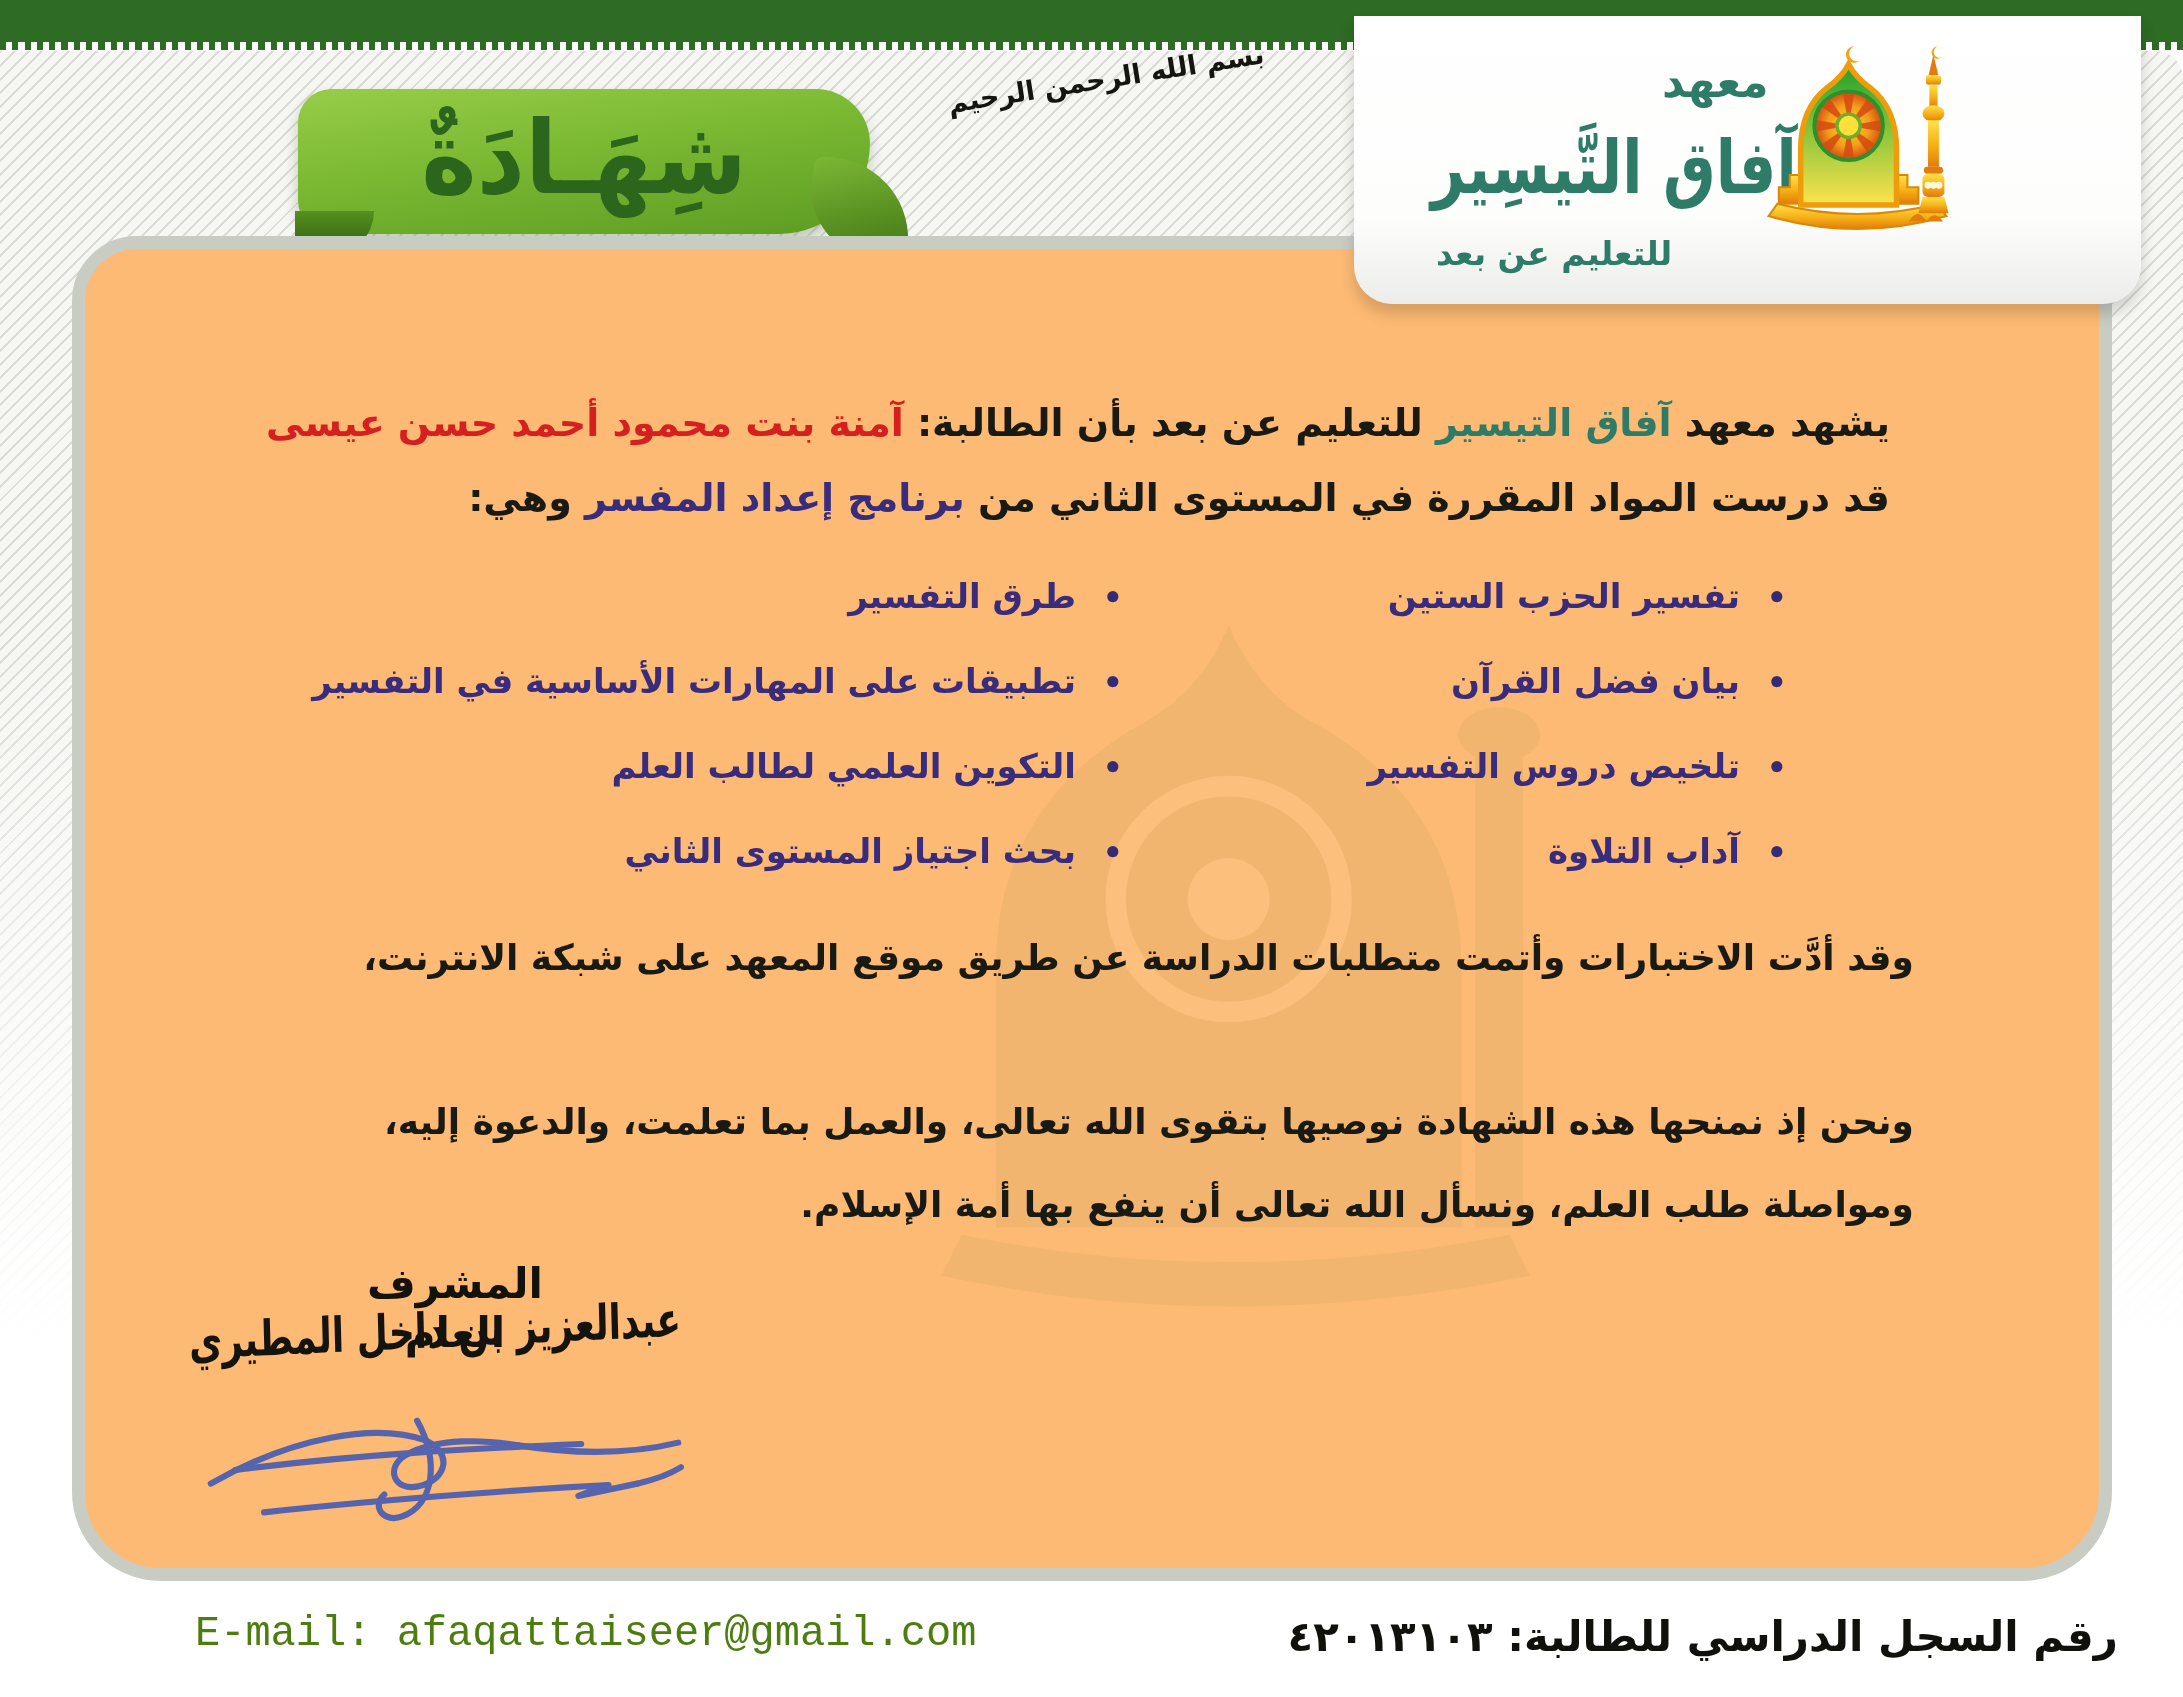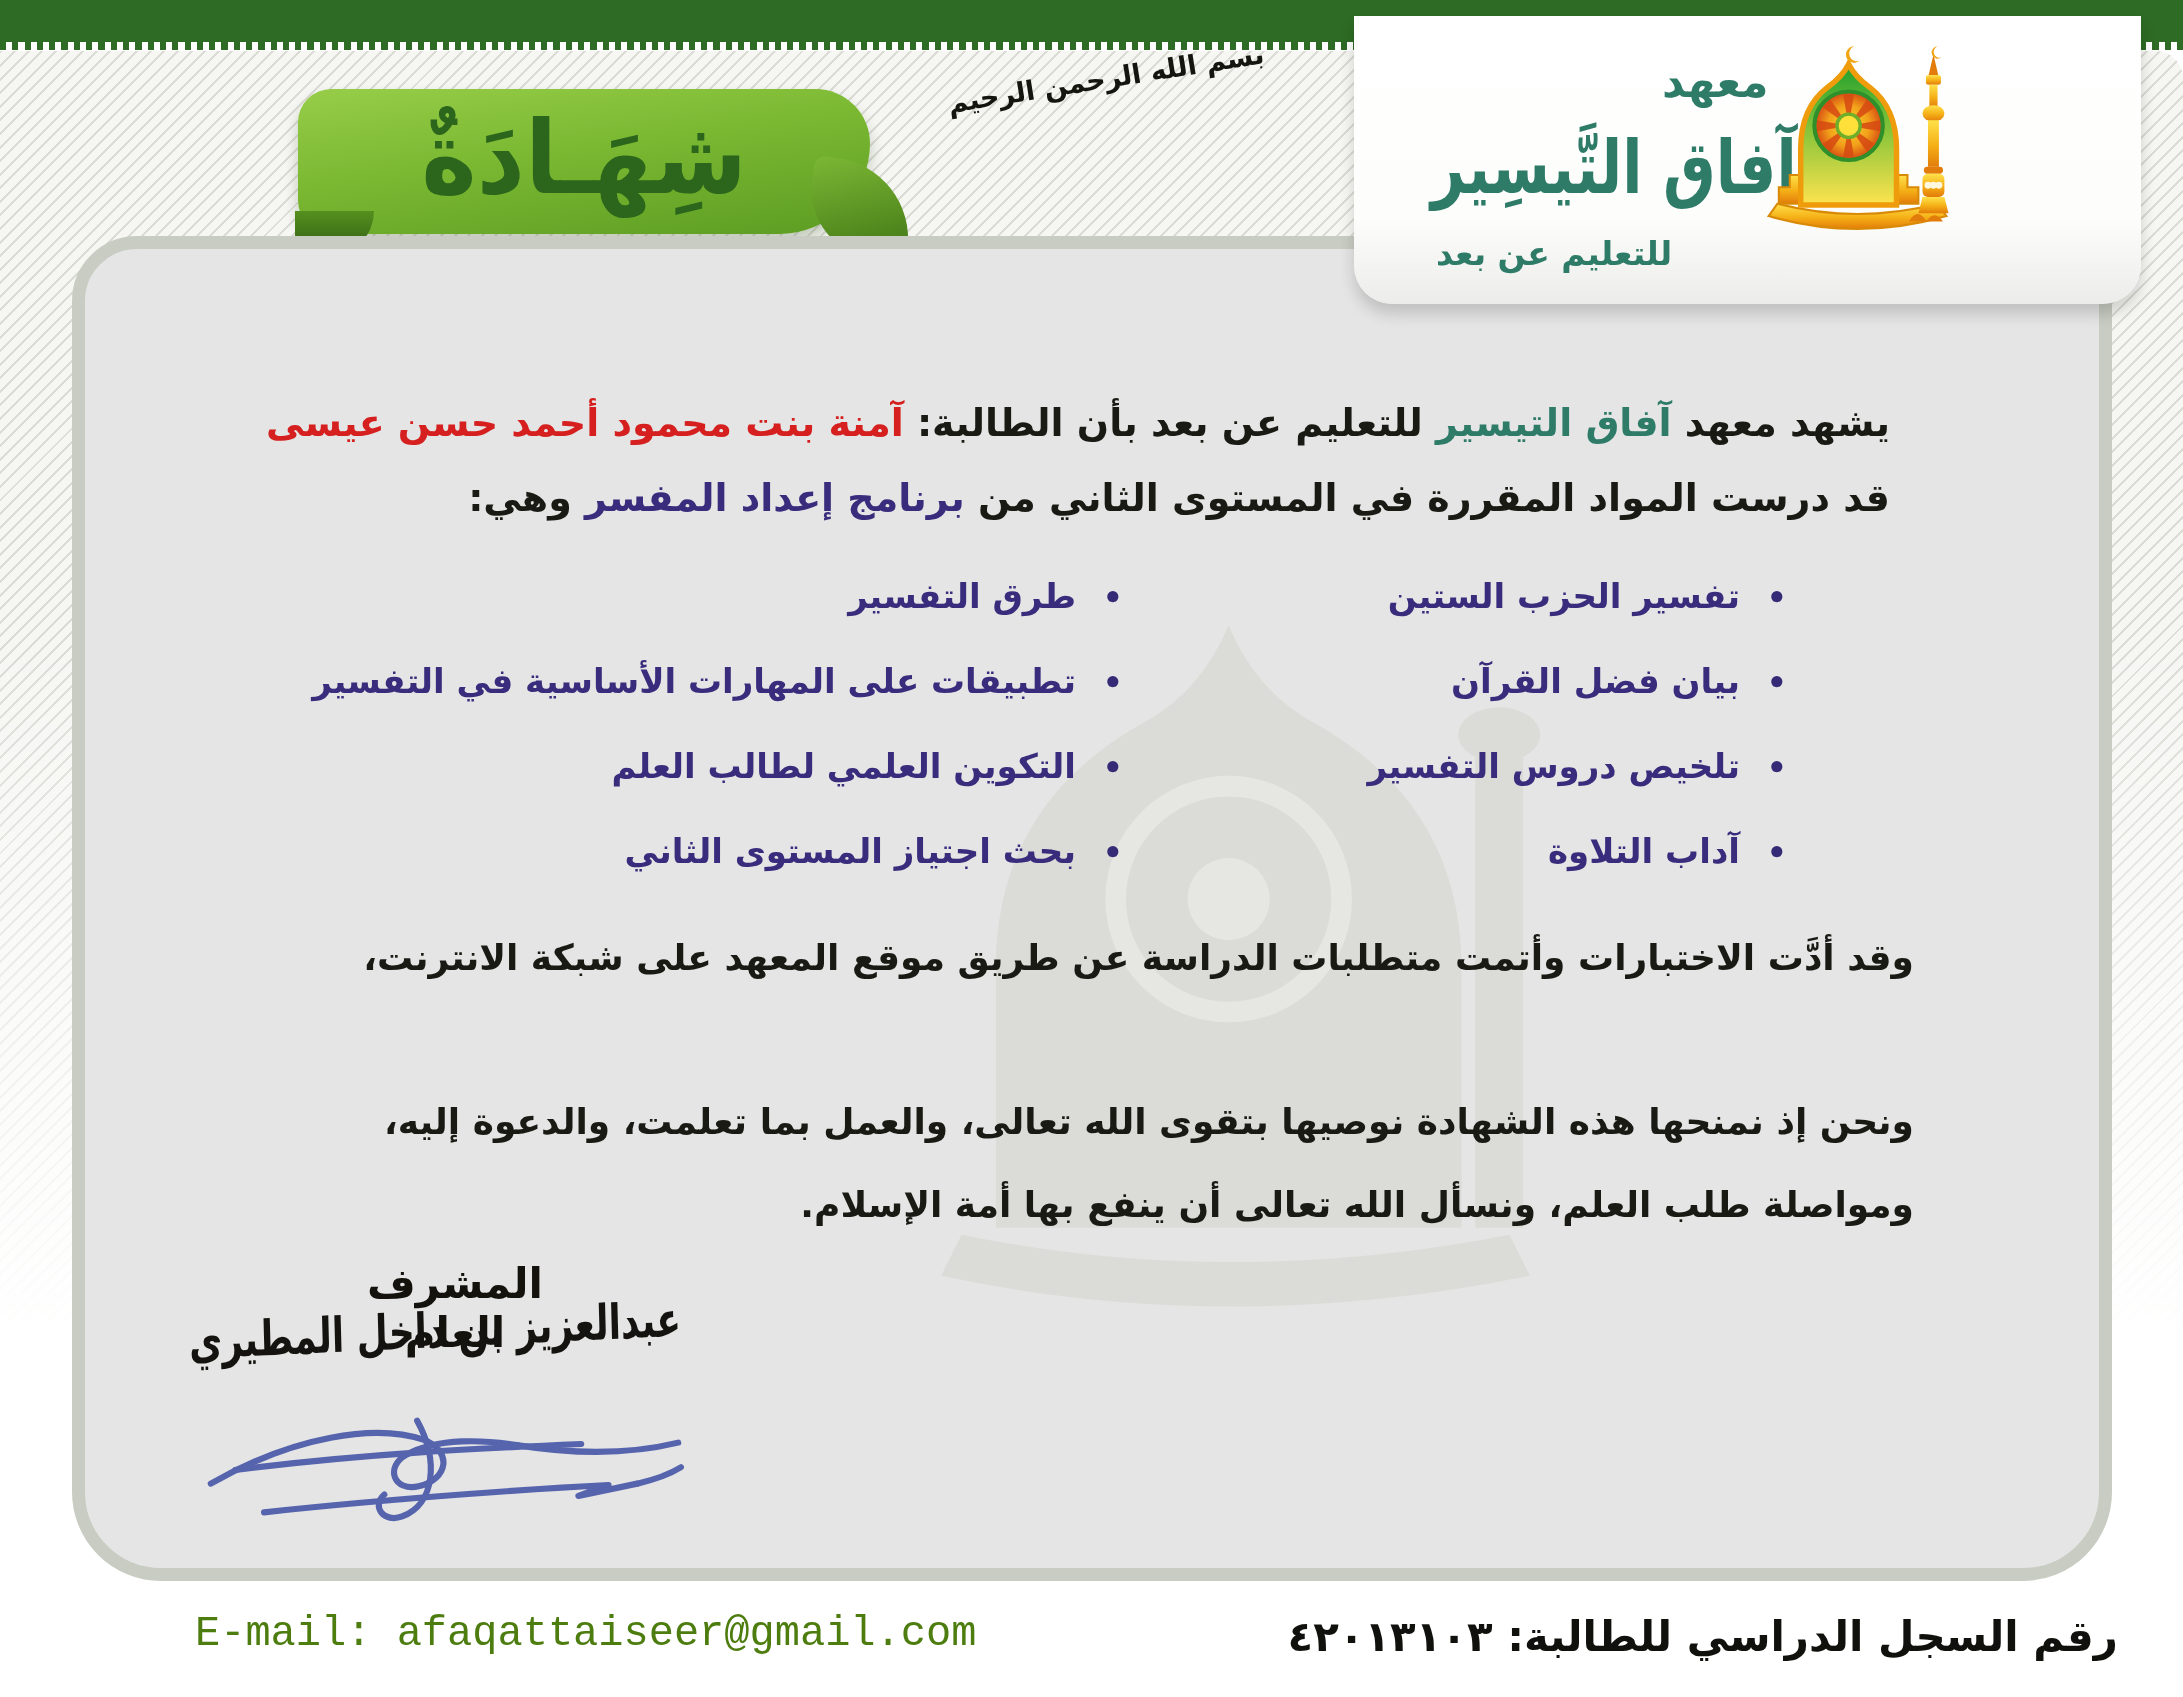--- a/index.html
+++ b/index.html
@@ -44,21 +44,21 @@
         color:#2e7b68;direction:rtl;white-space:nowrap;}
   .logo-name{position:absolute;left:77px;top:108px;font-size:59px;font-weight:bold;
         color:#2e7b68;direction:rtl;white-space:nowrap;transform:scaleY(1.25);
         transform-origin:left top;}
   .logo-sub{position:absolute;left:82px;top:218px;font-size:33px;font-weight:bold;
         color:#2e7b68;direction:rtl;white-space:nowrap;}
   .mosque{position:absolute;left:404px;top:29px;width:199px;height:195px;}
 
   
   .cert-body{position:absolute;left:72px;top:236px;width:2040px;height:1345px;z-index:3;
-        box-sizing:border-box;background:#e5e5e5;border:13.7px solid #c8ccc2;
+        box-sizing:border-box;background:#fdba74;border:13.7px solid #c8ccc2;
         border-radius:65px 65px 89px 89px;}
   .watermark{position:absolute;left:757px;top:294px;width:787px;height:856px;opacity:.08;}
 
   .line,.para{position:absolute;direction:rtl;white-space:nowrap;font-weight:bold;color:#1a1a14;}
   .line1{top:152px;right:209px;font-size:38px;}
   .line2{top:227px;right:209px;font-size:38px;}
   .para{font-size:36px;}
   .p1{top:688px;right:185px;}
   .p2{top:770px;right:185px;}
   .p3{top:852px;right:185px;}

